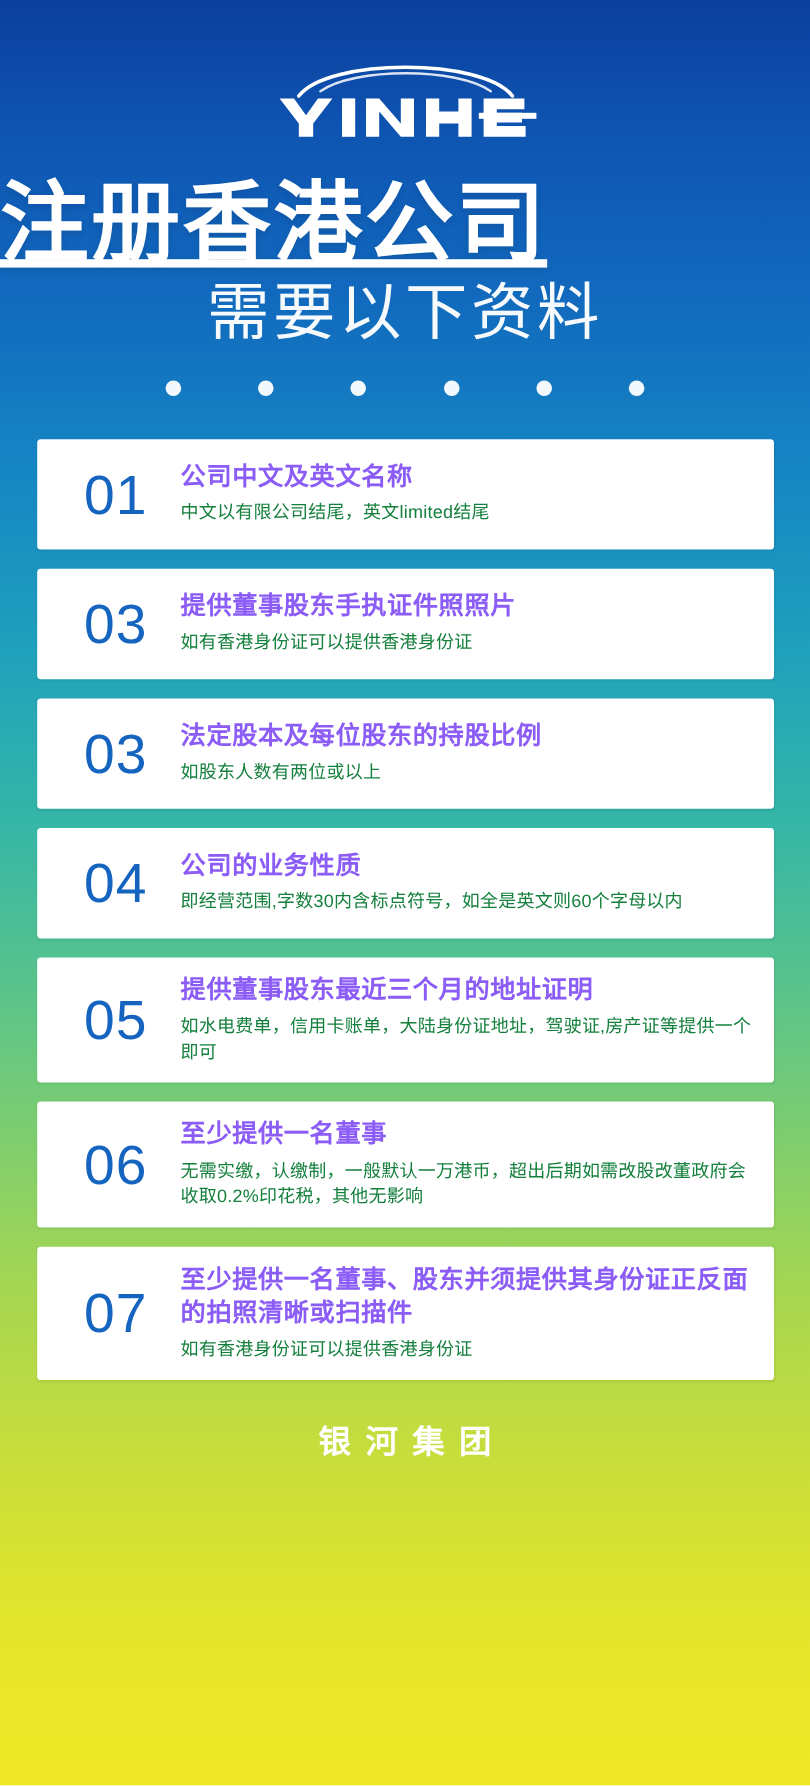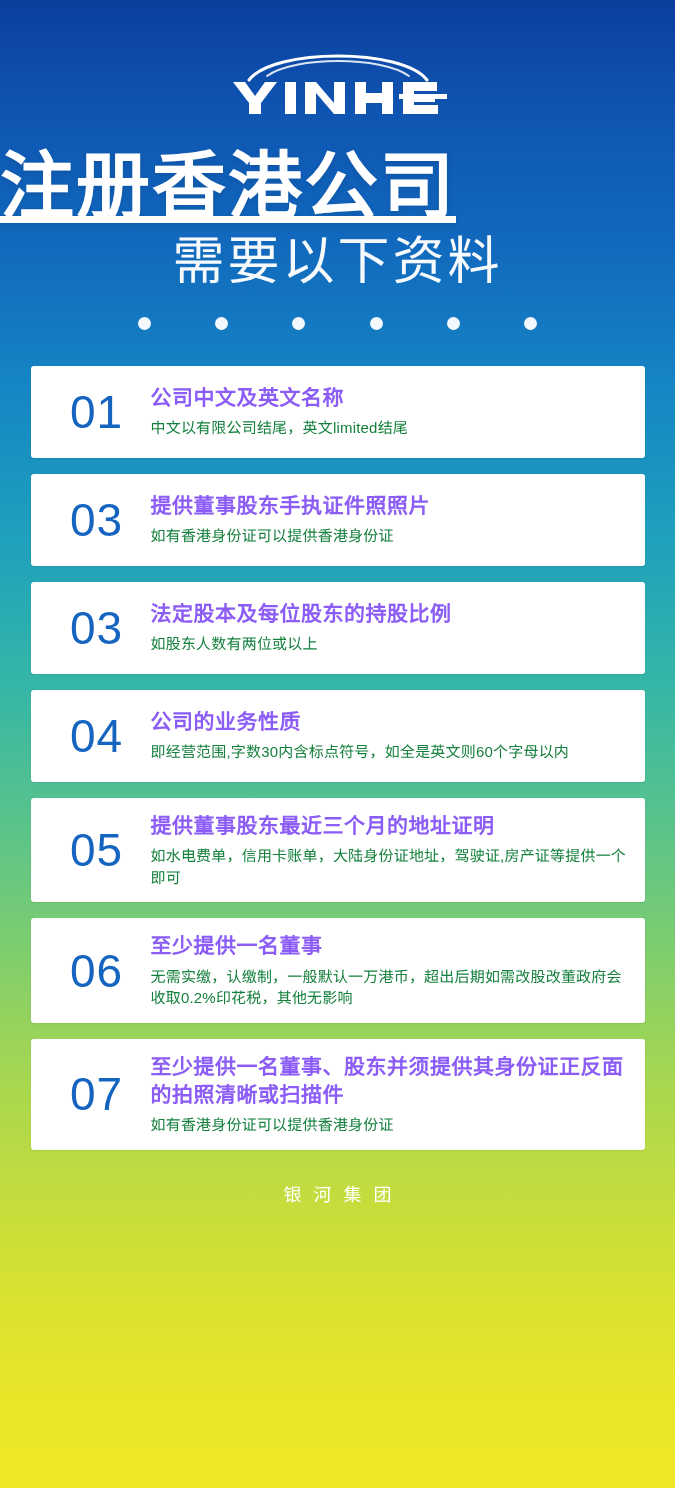--- a/index.html
+++ b/index.html
@@ -128,22 +128,22 @@
     color: #15803d;
     font-size: 15px;
     line-height: 1.45;
     letter-spacing: 0.2px;
   }
   
   .footer {
     margin-top: 30px;
     text-align: center;
     color: #ffffff;
-    font-size: 18px;
-    font-weight: normal;
+    font-size: 27px;
+    font-weight: bold;
     letter-spacing: 12px;
     text-indent: 12px;
     padding-bottom: 28px;
   }
 </style>
 </head>
 <body>
 
 <div class="poster">
 

